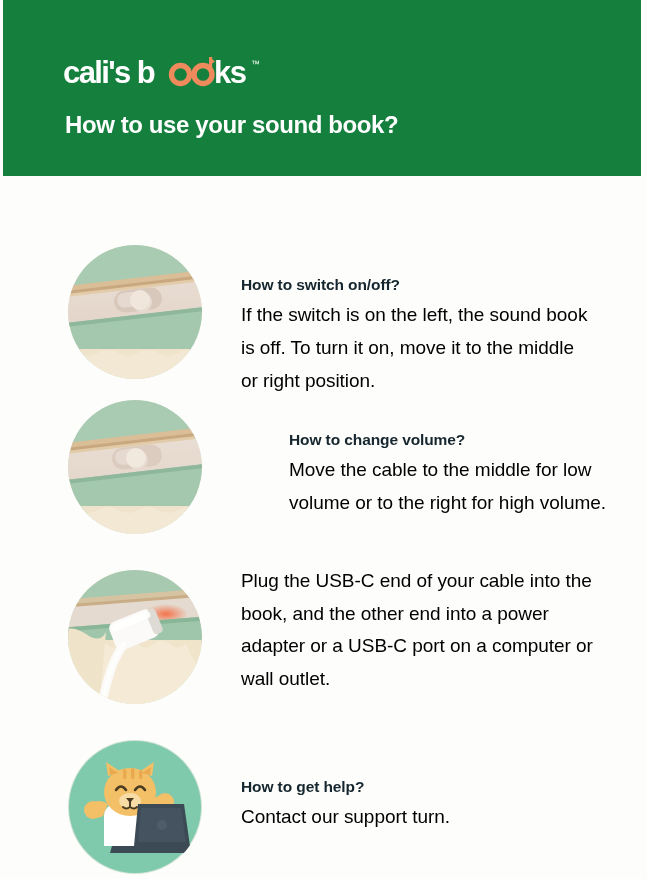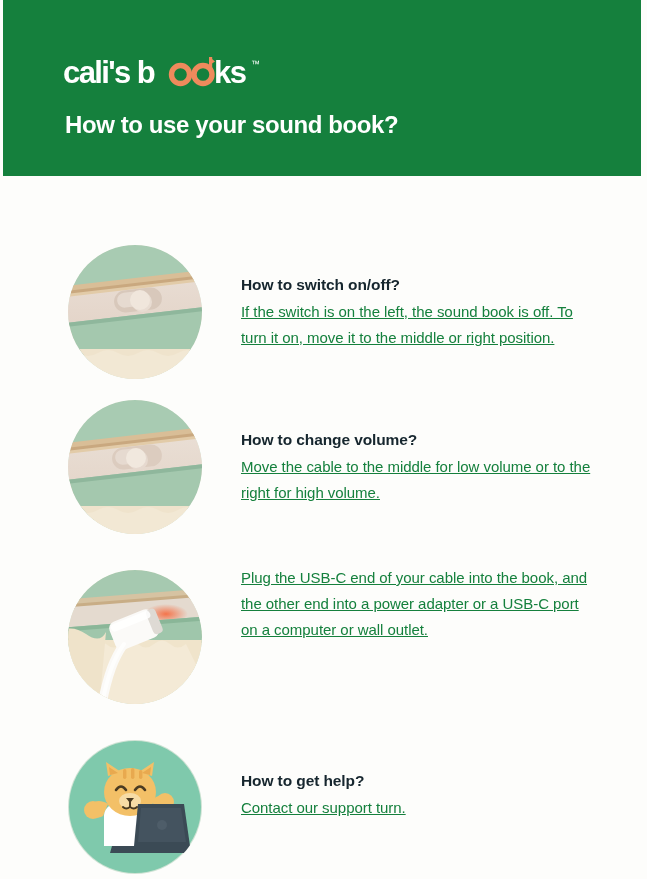--- a/index.html
+++ b/index.html
@@ -87,44 +87,43 @@
 
   .q-title {
     color: #16262e;
     font-size: 15.5px;
     font-weight: bold;
     line-height: 1.25;
     margin: 0 0 5px 0;
     letter-spacing: -0.1px;
   }
   .q-body {
-    color: #15803d;
-    font-size: 15px;
+    color: #000000;
+    font-size: 19px;
     line-height: 1.72;
     margin: 0;
     letter-spacing: -0.05px;
-    text-decoration: underline;
   }
 
   
   .row-0 { top: 50px; }
   .row-0 .thumb { top: 5px; }
   .row-0 .text-col { top: 19px; margin-top: 16px; }
 
   .row-1 { top: 205px; }
   .row-1 .thumb { top: 5px; }
-  .row-1 .text-col { top: 35px; }
+  .row-1 .text-col { top: 35px; margin-left: 48px; }
 
   .row-2 { top: 375px; }
   .row-2 .thumb { top: 5px; }
   .row-2 .text-col { top: 0px; }
 
   .row-3 { top: 545px; }
   .row-3 .thumb { top: 5px; }
-  .row-3 .text-col { top: 36px; }
+  .row-3 .text-col { top: 42px; }
 
   svg.photo { display:block; width:134px; height:134px; }
 </style>
 </head>
 <body>
 
 <div id="page">
 
   <div class="header">
 

